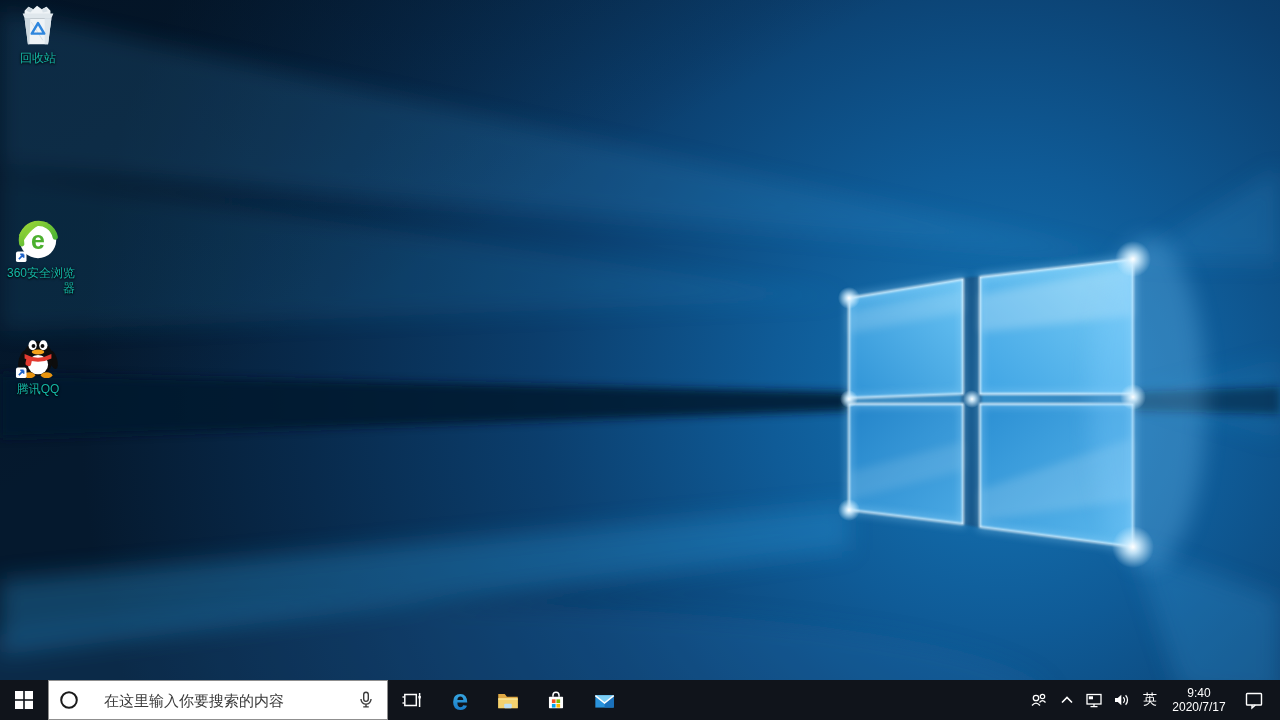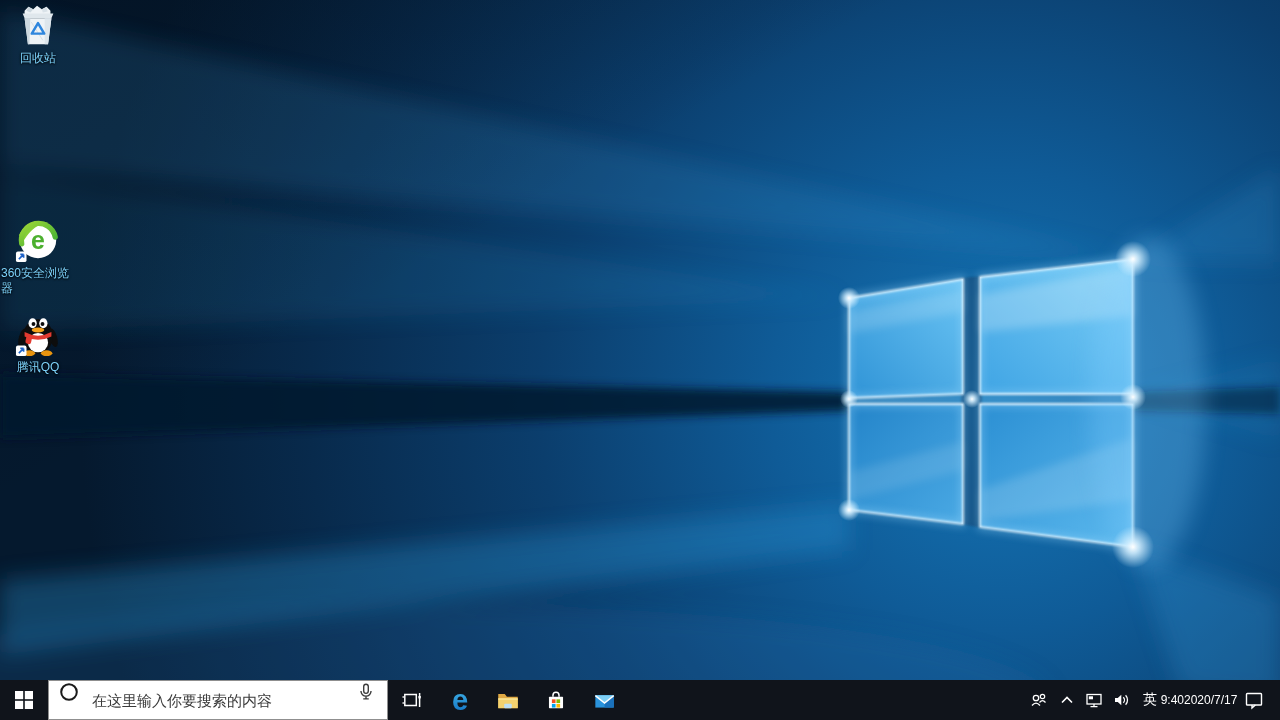--- a/index.html
+++ b/index.html
@@ -4,38 +4,38 @@
 <style>
   html,body{margin:0;padding:0;background:#000;}
   #screen{position:relative;width:1280px;height:720px;overflow:hidden;
           font-family:"Liberation Sans",sans-serif;-webkit-font-smoothing:antialiased;}
   
   #wallpaper{position:absolute;inset:0;width:1280px;height:720px;display:block;}
   
   .icon-cell{position:absolute;left:0;width:76px;display:flex;flex-direction:column;
              align-items:center;cursor:default;}
   .icon-cell svg{width:46px;height:46px;flex:0 0 auto;}
-  .icon-label{margin-top:3px;font-size:12px;line-height:15px;color:#7dd3fc;text-align:left;
+  .icon-label{margin-top:3px;font-size:12px;line-height:15px;color:#14b8a6;text-align:right;
               max-width:74px;text-shadow:0 1px 2px rgba(0,0,0,.95),0 0 3px rgba(0,0,0,.8);}
   
   #taskbar{position:absolute;left:0;bottom:0;width:1280px;height:40px;background:#10141b;
            display:flex;align-items:stretch;z-index:5;}
   #taskbar button{background:transparent;border:none;padding:0;margin:0;display:flex;
                   align-items:center;justify-content:center;cursor:default;}
   .tb-app{width:48px;height:40px;}
   .start-btn{width:48px;height:40px;}
   .search-box{width:340px;height:40px;background:#fff;border:1px solid #8f8f8f;
-              box-sizing:border-box;display:flex;padding:0 10px 0 9px;gap:12px;}
+              box-sizing:border-box;display:flex;align-items:center;padding:0 10px 0 9px;gap:24px;}
   .search-box input{flex:1;border:none;outline:none;background:transparent;font-size:15px;
                     color:#3a3a3a;font-family:"Liberation Sans",sans-serif;padding:0;}
   .search-box input::placeholder{color:#3a3a3a;opacity:1;}
   #tray{margin-left:auto;display:flex;align-items:center;height:40px;padding-right:6px;}
   .tray-btn{height:40px;display:flex;align-items:center;justify-content:center;}
   .tray-ime{width:28px;color:#fff;font-size:14px;}
-  .tray-clock{width:70px;height:36px;display:flex;flex-direction:row;align-items:center;
+  .tray-clock{width:70px;height:36px;display:flex;flex-direction:column;align-items:center;
               justify-content:center;color:#fff;font-size:12px;line-height:14px;}
   .w28{width:28px}.w26{width:26px}.w30{width:30px}.w40{width:40px}
 </style>
 </head>
 <body>
 
 <div id="screen">
 
   <svg id="wallpaper" viewBox="0 0 1280 720" preserveAspectRatio="none">
     <defs>
@@ -163,21 +163,21 @@
       <circle cx="24" cy="24" r="19" fill="#ffffff"></circle>
       <path d="M4,19 Q13,1 35,6 Q20,7 9.5,24 Z" fill="#86cf36"></path>
       <path d="M7,28 A17.5,17.5 0 1 1 42,21" stroke="url(#g360)" stroke-width="5.5" fill="none" stroke-linecap="round"></path>
       <text x="24" y="33" text-anchor="middle" font-family="Liberation Sans, sans-serif" font-size="26" font-weight="bold" fill="#4cb02f">e</text>
       <rect x="1" y="36" width="11" height="11" rx="2" fill="#fff"></rect>
       <path d="M4,44 L9,39 M9,39 h-3.5 M9,39 v3.5" stroke="#1d62c8" stroke-width="1.7" fill="none"></path>
     </svg>
     <span class="icon-label">360安全浏览器</span>
   </div>
 
-  <div class="icon-cell" style="top:311px">
+  <div class="icon-cell" style="top:333px">
     <svg viewBox="0 0 48 48">
       <ellipse cx="8" cy="28" rx="4" ry="10" fill="#0d0d0d" transform="rotate(16 8 28)"></ellipse>
       <ellipse cx="40" cy="28" rx="4" ry="10" fill="#0d0d0d" transform="rotate(-16 40 28)"></ellipse>
       <ellipse cx="24" cy="26.5" rx="15.5" ry="18" fill="#0d0d0d"></ellipse>
       <ellipse cx="15" cy="44" rx="6" ry="3" fill="#e8940f"></ellipse>
       <ellipse cx="33" cy="44" rx="6" ry="3" fill="#e8940f"></ellipse>
       <ellipse cx="24" cy="33" rx="10.5" ry="10" fill="#ffffff"></ellipse>
       <ellipse cx="18.4" cy="12.8" rx="4.3" ry="5.3" fill="#ffffff"></ellipse>
       <ellipse cx="29.6" cy="12.8" rx="4.3" ry="5.3" fill="#ffffff"></ellipse>
       <circle cx="19.3" cy="13.6" r="2" fill="#0d0d0d"></circle>

